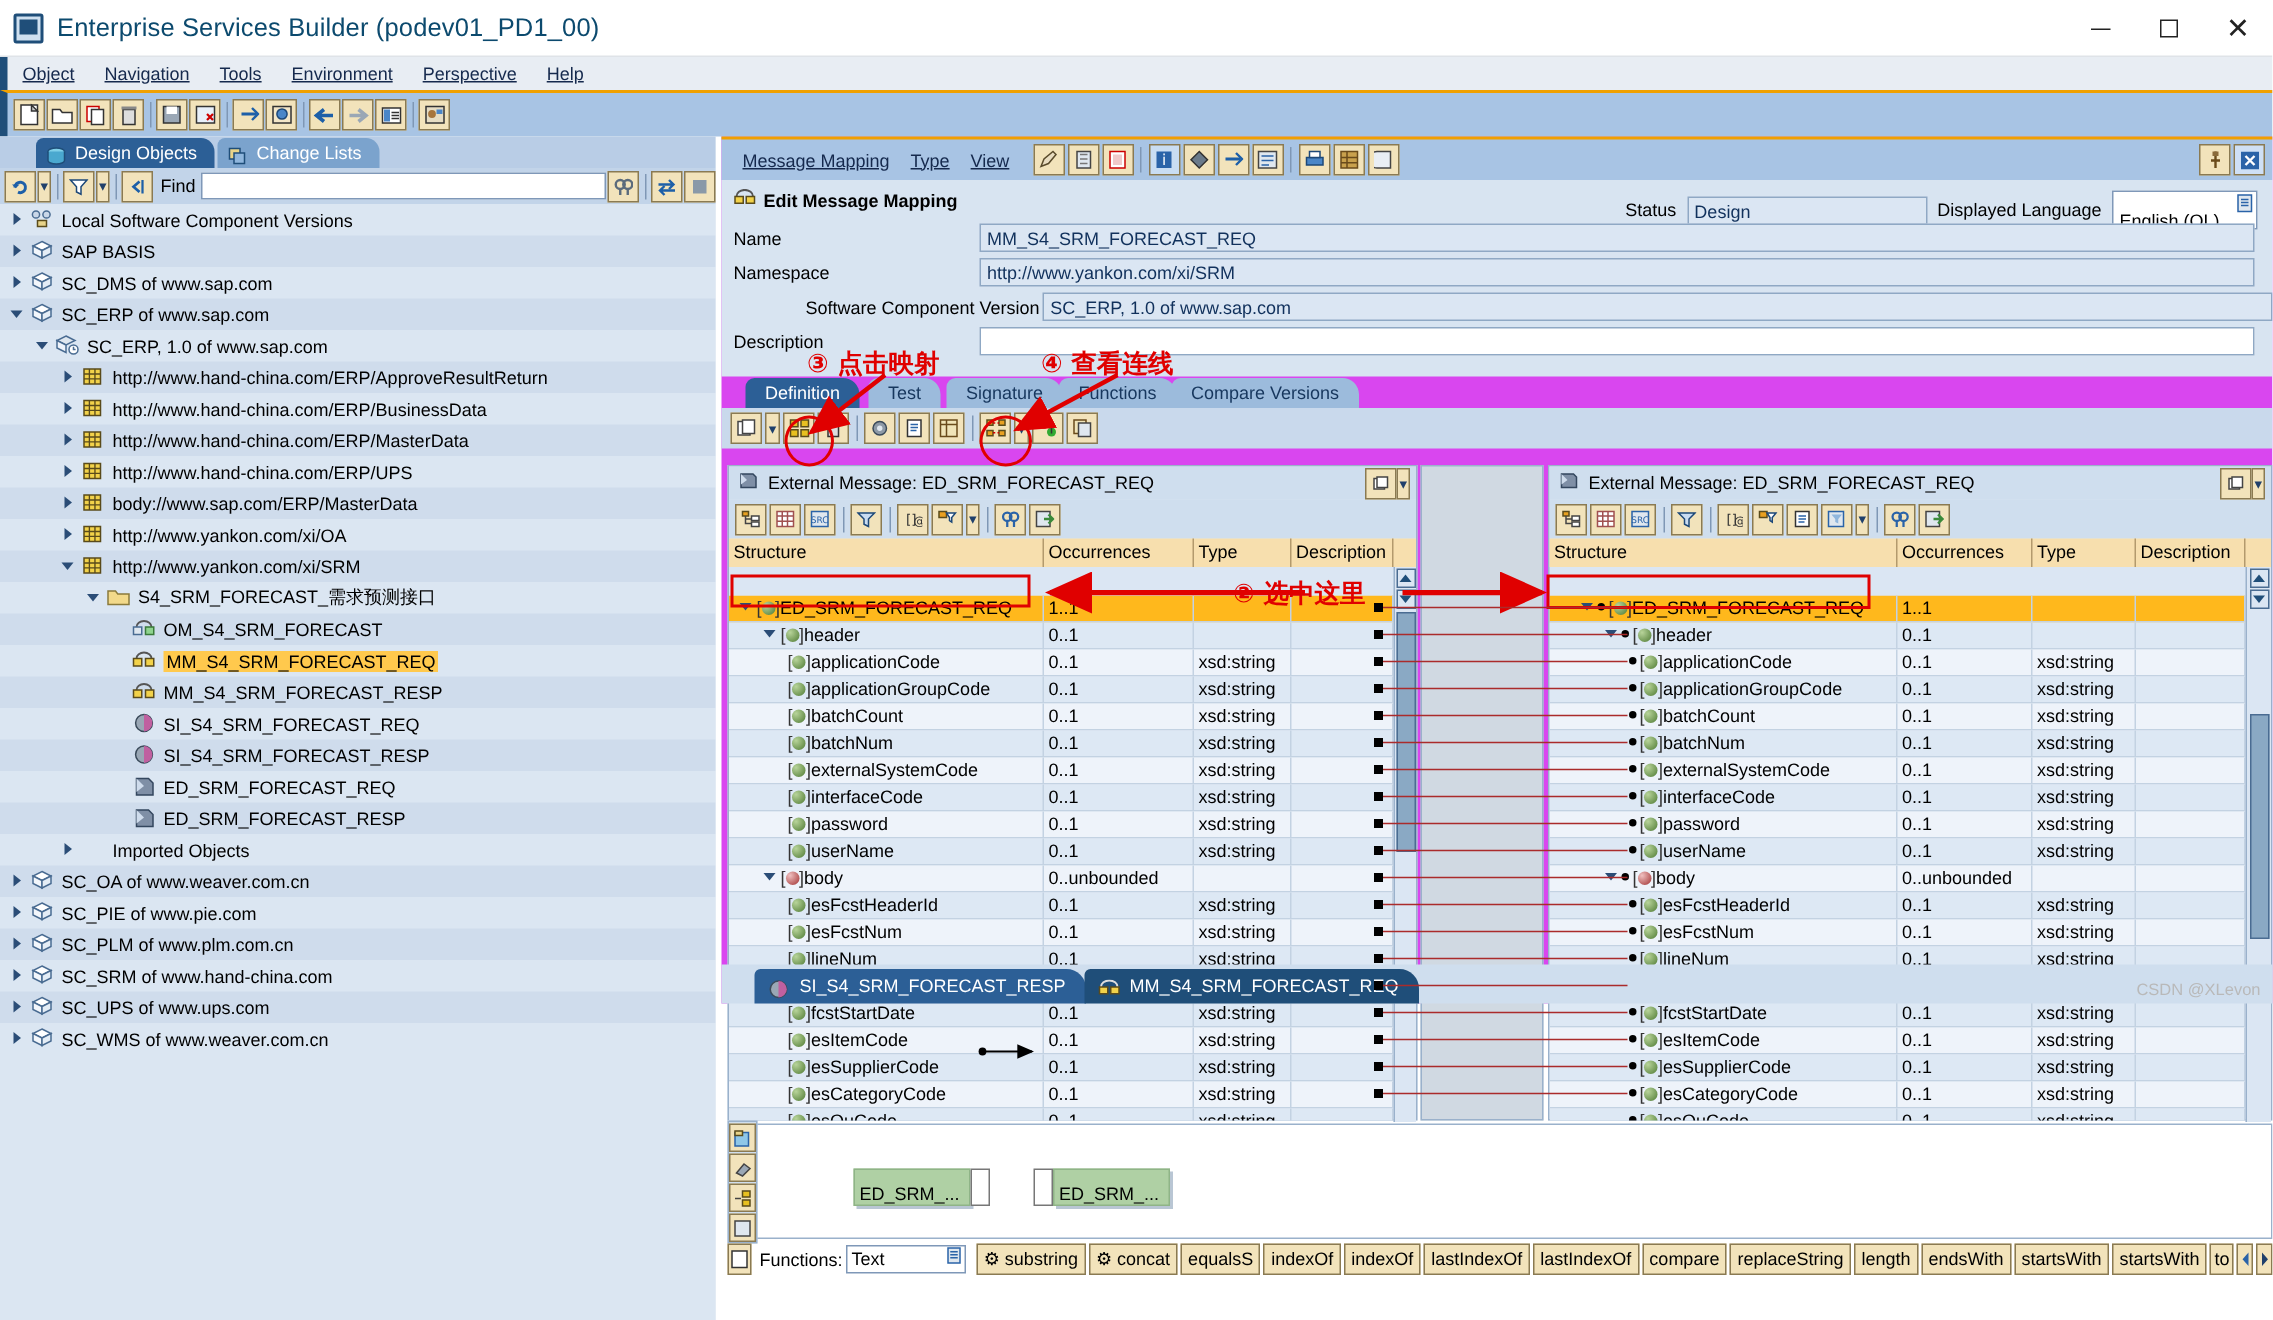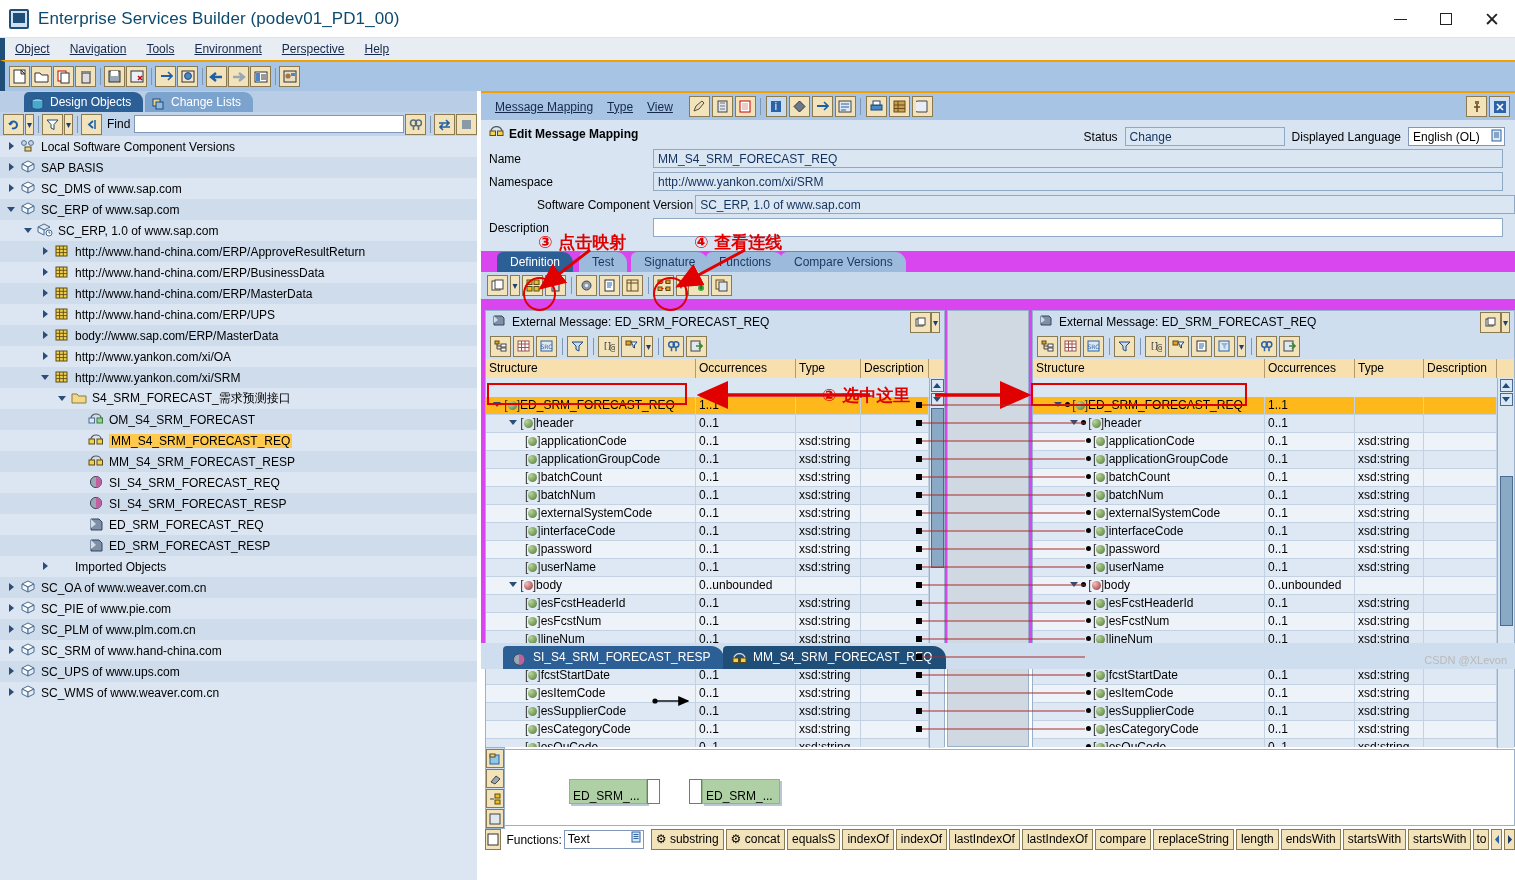--- a/index.html
+++ b/index.html
@@ -96,21 +96,21 @@
   .rt-right { position:absolute; right:5px; top:3px; display:flex; gap:2px;}
 
   .headblock { position:absolute; left:0; top:29px; width:1034px; height:131px; background:#d8e4f1;}
   .hbtitle { position:absolute; left:8px; top:6px; font-size:12px; font-weight:bold; color:#000; display:flex; align-items:center; gap:5px;}
   .hrow { position:absolute; left:0; height:23px; display:flex; align-items:center; }
   .hrow .hl { width:172px; padding-left:8px; font-size:12px; }
   .hrow .hv { height:19px; border:1px solid #8fa8c4; background:#dbe6f3; font-size:12px; padding:2px 4px; color:#11315c;}
   .hrow .hv.white { background:#ffffff; }
   .status-wrap { position:absolute; right:10px; top:7px; display:flex; align-items:center; gap:7px; font-size:12px;justify-content:flex-end;}
   .status-box { width:160px; height:19px; border:1px solid #8fa8c4; background:#dbe6f3; padding:2px 4px; color:#11315c;}
-  .lang-box { width:97px; height:19px; border:1px solid #7f98b8; background:#fff; padding:2px 4px; position:relative;}
+  .lang-box { width:97px; height:19px; border:1px solid #7f98b8; background:#fff; padding:12px 4px; position:relative;}
 
   
   .subtabs { position:absolute; left:0; top:160px; width:1034px; height:21px; }
   .stab { position:absolute; top:1px; height:20px; line-height:20px; padding:0 13px; font-size:12px; background:#9cbbdc; color:#17375e; border-radius:6px 11px 0 0;}
   .stab.active { background:#2c5f96; color:#fff; }
   .subtoolbar { position:absolute; left:0; top:181px; width:1034px; height:27px; background:#c9d9ec; display:flex; align-items:center; padding-left:6px; gap:2px; }
 
   
   .pane { position:absolute; background:#dbe6f3; border:1px solid #9ab1cb;}
   .paneHead { height:22px; background:#cfdeee; display:flex; align-items:center; padding-left:6px; font-size:12px; gap:6px; position:relative;}
@@ -675,21 +675,21 @@
           <svg width="15" height="13">
               <path d="M2 5 a5 4 0 0 1 11 0" fill="none" stroke="#555" stroke-width="1.3"></path>
               <rect x="1" y="5" width="5.5" height="4.5" fill="#f2d24a" stroke="#5a4b1b"></rect>
               <rect x="8.5" y="5" width="5.5" height="4.5" fill="#f2d24a" stroke="#5a4b1b"></rect>
             </svg>
         </span>
         <span>Edit Message Mapping</span>
       </div>
       <div class="status-wrap">
         <span>Status</span>
-        <span class="status-box">Change</span>
+        <span class="status-box">Design</span>
         <span>Displayed Language</span>
         <span class="lang-box">
           <span>English (OL)</span>
           <span style="position:absolute;right:2px;top:1px;">
             <svg width="11" height="13">
                 <rect x="1" y="1" width="9" height="11" fill="#dfe7ef" stroke="#2a63a8"></rect>
                 <path d="M3 4h5M3 6h5M3 8h5" stroke="#2a63a8"></path>
               </svg>
           </span>
         </span>

